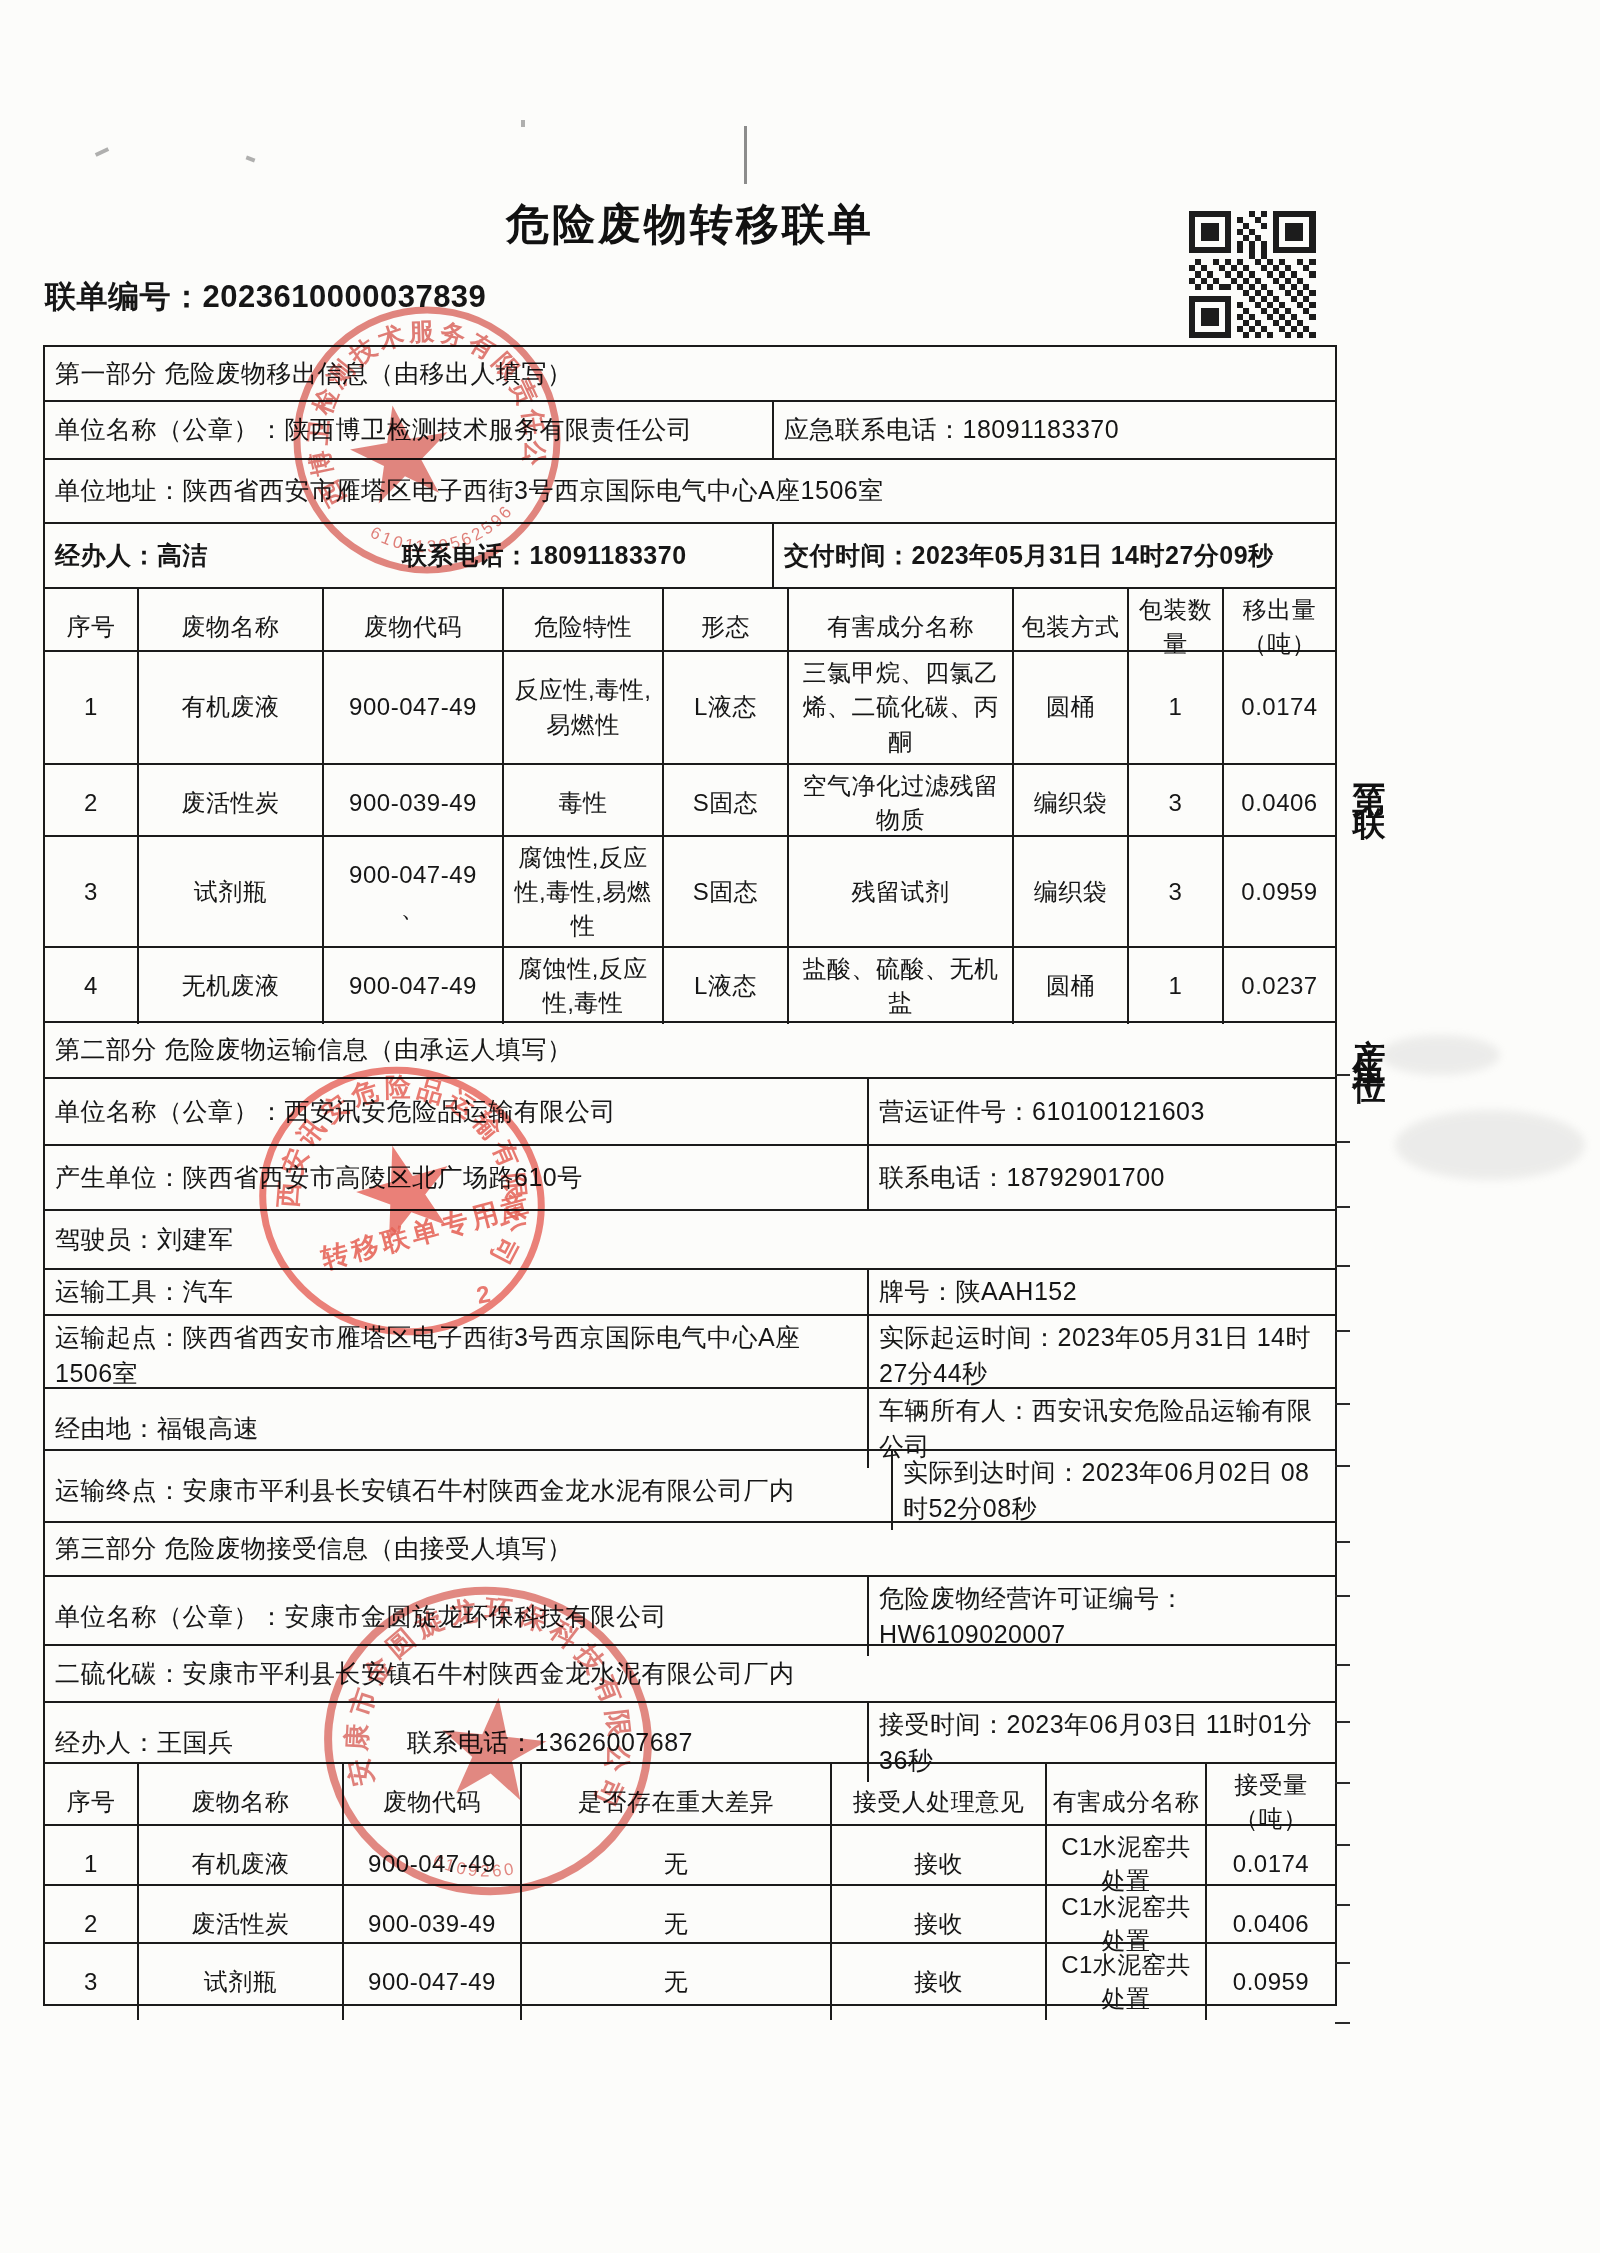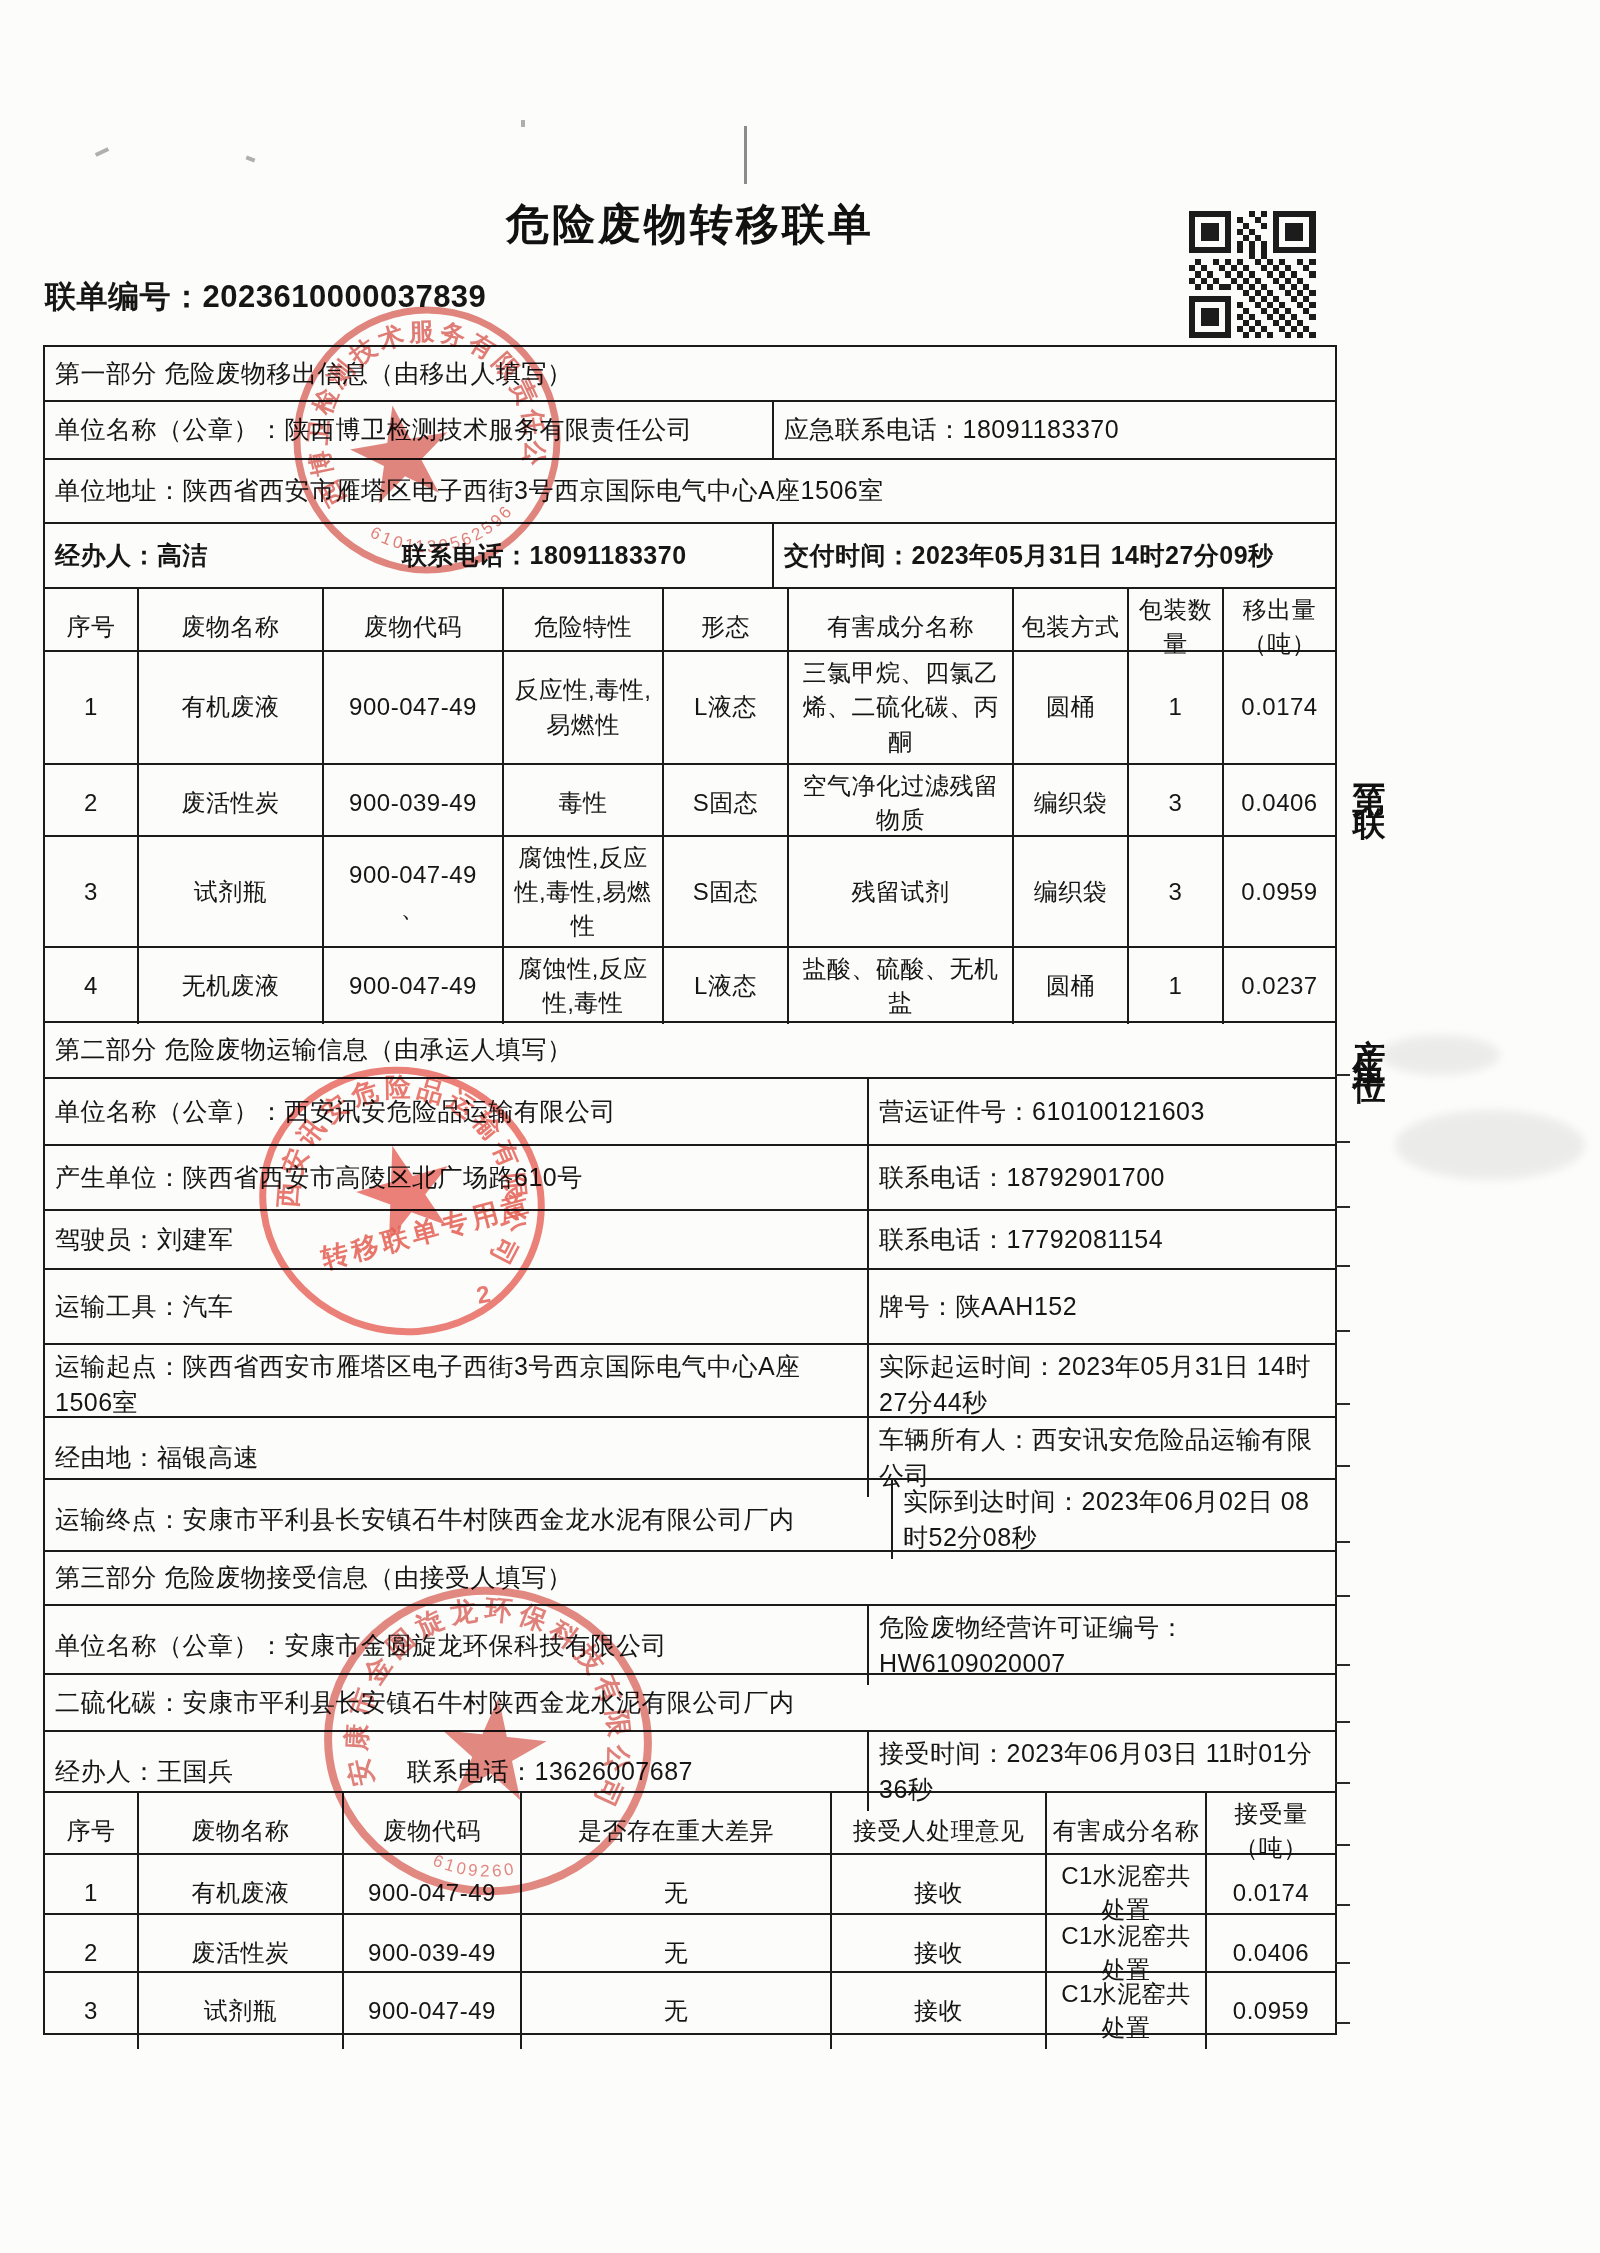--- a/index.html
+++ b/index.html
@@ -256,23 +256,22 @@
     <div class="row" style="height:67px;grid-template-columns:822px 1fr;">
       <div>单位名称（公章）：西安讯安危险品运输有限公司</div>
       <div class="bl">营运证件号：610100121603</div>
     </div>
     <div class="row" style="height:65px;grid-template-columns:822px 1fr;">
       <div>产生单位：陕西省西安市高陵区北广场路610号</div>
       <div class="bl">联系电话：18792901700</div>
     </div>
     <div class="row" style="height:59px;grid-template-columns:822px 1fr;">
       <div>驾驶员：刘建军</div>
-      <div class="bl">联系电话：17792081154</div>
-    </div>
-    <div class="row" style="height:75px;grid-template-columns:822px 1fr;">
+    </div>
+    <div class="row" style="height:46px;grid-template-columns:822px 1fr;">
       <div>运输工具：汽车</div>
       <div class="bl">牌号：陕AAH152</div>
     </div>
     <div class="row" style="height:73px;grid-template-columns:822px 1fr;">
       <div>运输起点：陕西省西安市雁塔区电子西街3号西京国际电气中心A座1506室</div>
       <div class="bl">实际起运时间：2023年05月31日 14时27分44秒</div>
     </div>
     <div class="row" style="height:62px;grid-template-columns:822px 1fr;">
       <div>经由地：福银高速</div>
       <div class="bl">车辆所有人：西安讯安危险品运输有限公司</div>

